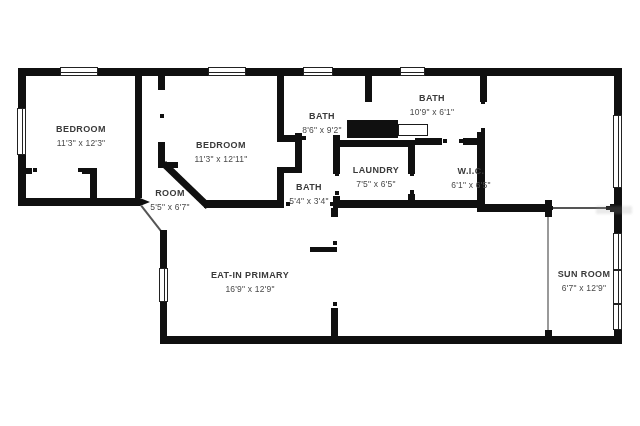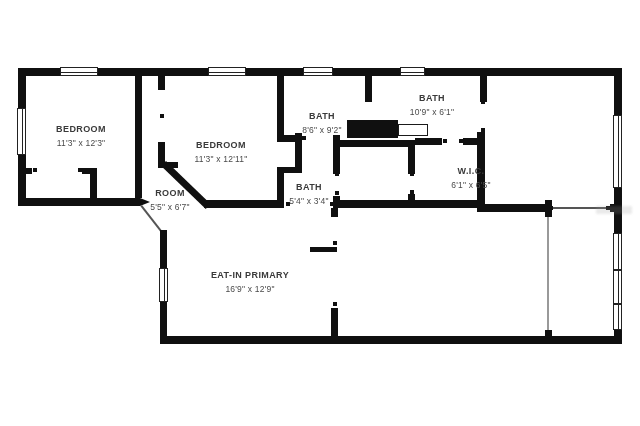--- a/index.html
+++ b/index.html
@@ -150,22 +150,30 @@
     <span class="room-dims">10'9" x 6'1"</span>
   </div>
   <div class="room-label" style="left:170px;top:200px">
     <span class="room-name">ROOM</span>
     <span class="room-dims">5'5" x 6'7"</span>
   </div>
   <div class="room-label" style="left:309px;top:194px">
     <span class="room-name">BATH</span>
     <span class="room-dims">5'4" x 3'4"</span>
   </div>
+  <div class="room-label" style="left:376px;top:177px">
+    <span class="room-name">LAUNDRY</span>
+    <span class="room-dims">7'5" x 6'5"</span>
+  </div>
   <div class="room-label" style="left:471px;top:178px">
     <span class="room-name">W.I.C.</span>
     <span class="room-dims">6'1" x 6'5"</span>
   </div>
   <div class="room-label" style="left:250px;top:282px">
     <span class="room-name">EAT-IN PRIMARY</span>
     <span class="room-dims">16'9" x 12'9"</span>
   </div>
+  <div class="room-label" style="left:584px;top:281px">
+    <span class="room-name">SUN ROOM</span>
+    <span class="room-dims">6'7" x 12'9"</span>
+  </div>
 
 </div>
 
 </body></html>

